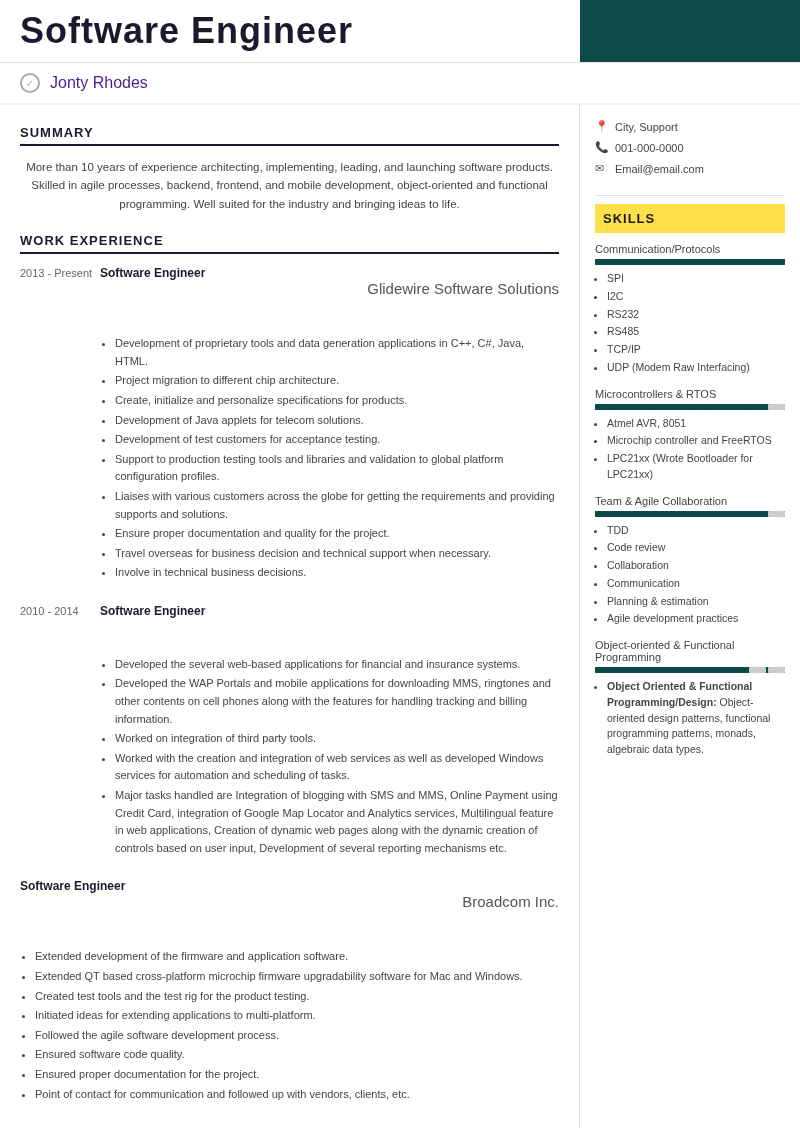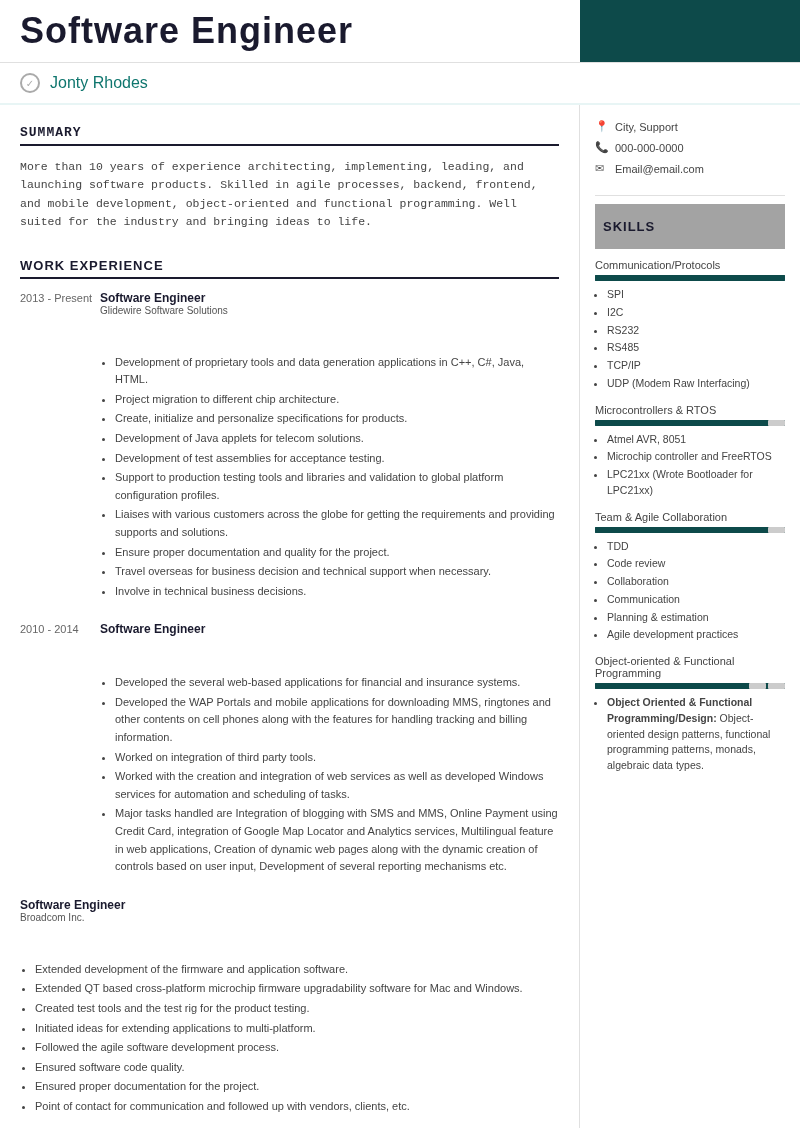--- a/index.html
+++ b/index.html
@@ -52,21 +52,21 @@
       border-radius: 50%;
       margin-right: 10px;
       display: flex;
       align-items: center;
       justify-content: center;
       color: #aaa;
       font-size: 10px;
     }
     .name-text {
       font-size: 16px;
-      color: #0f766e;
+      color: #4c1d95;
     }
 
     
     .main-layout {
       display: flex;
     }
 
     
     .left-col {
       flex: 1;
@@ -88,27 +88,27 @@
       letter-spacing: 1px;
       color: #1a1a2e;
       border-bottom: 2px solid #1a1a2e;
       padding-bottom: 4px;
       margin-bottom: 12px;
       text-transform: uppercase;
     }
 
     
     .summary-section {
-      margin-bottom: 26px;
-      font-family: Liberation Mono, monospace;
+      margin-bottom: 20px;
     }
     .summary-text {
       font-size: 11.5px;
       line-height: 1.6;
       color: #444;
+      text-align: center;
     }
 
     
     .work-section {
       margin-bottom: 20px;
     }
     .job-entry {
       display: flex;
       margin-bottom: 20px;
     }
@@ -121,23 +121,24 @@
     }
     .job-details {
       flex: 1;
     }
     .job-title {
       font-size: 12px;
       font-weight: bold;
       color: #1a1a2e;
     }
     .job-company {
-      font-size: 10px;
+      font-size: 15px;
       color: #555;
       margin-bottom: 6px;
+      text-align: right;
     }
     .job-bullets {
       padding-left: 15px;
       margin-top: 38px;
     }
     .job-bullets li {
       font-size: 11px;
       line-height: 1.6;
       color: #444;
       margin-bottom: 2px;
@@ -190,22 +191,22 @@
 
     
     .skills-section {
       margin-bottom: 10px;
     }
     .skills-header {
       font-size: 13px;
       font-weight: bold;
       letter-spacing: 1px;
       color: #1a1a2e;
-      background: #a3a3a3;
-      padding: 15px 8px;
+      background: #fde047;
+      padding: 7px 8px;
       margin-bottom: 10px;
       text-transform: uppercase;
     }
     .skill-category {
       margin-bottom: 12px;
     }
     .skill-category-title {
       font-size: 11px;
       color: #444;
       margin-bottom: 4px;
@@ -278,21 +279,21 @@
           <span>2013 - Present</span>
         </div>
         <div class="job-details">
           <div class="job-title">Software Engineer</div>
           <div class="job-company">Glidewire Software Solutions</div>
           <ul class="job-bullets">
             <li>Development of proprietary tools and data generation applications in C++, C#, Java, HTML.</li>
             <li>Project migration to different chip architecture.</li>
             <li>Create, initialize and personalize specifications for products.</li>
             <li>Development of Java applets for telecom solutions.</li>
-            <li>Development of test assemblies for acceptance testing.</li>
+            <li>Development of test customers for acceptance testing.</li>
             <li>Support to production testing tools and libraries and validation to global platform configuration profiles.</li>
             <li>Liaises with various customers across the globe for getting the requirements and providing supports and solutions.</li>
             <li>Ensure proper documentation and quality for the project.</li>
             <li>Travel overseas for business decision and technical support when necessary.</li>
             <li>Involve in technical business decisions.</li>
           </ul>
         </div>
       </div>
 
       <div class="job-entry">
@@ -350,21 +351,21 @@
 
   <div class="right-col">
 
     <div class="contact-info">
       <div class="contact-item">
         <span class="contact-icon">📍</span>
         <span>City, Support</span>
       </div>
       <div class="contact-item">
         <span class="contact-icon">📞</span>
-        <span>000-000-0000</span>
+        <span>001-000-0000</span>
       </div>
       <div class="contact-item">
         <span class="contact-icon">✉</span>
         <span>Email@email.com</span>
       </div>
     </div>
 
     <hr class="divider">
 
     <div class="skills-section">

